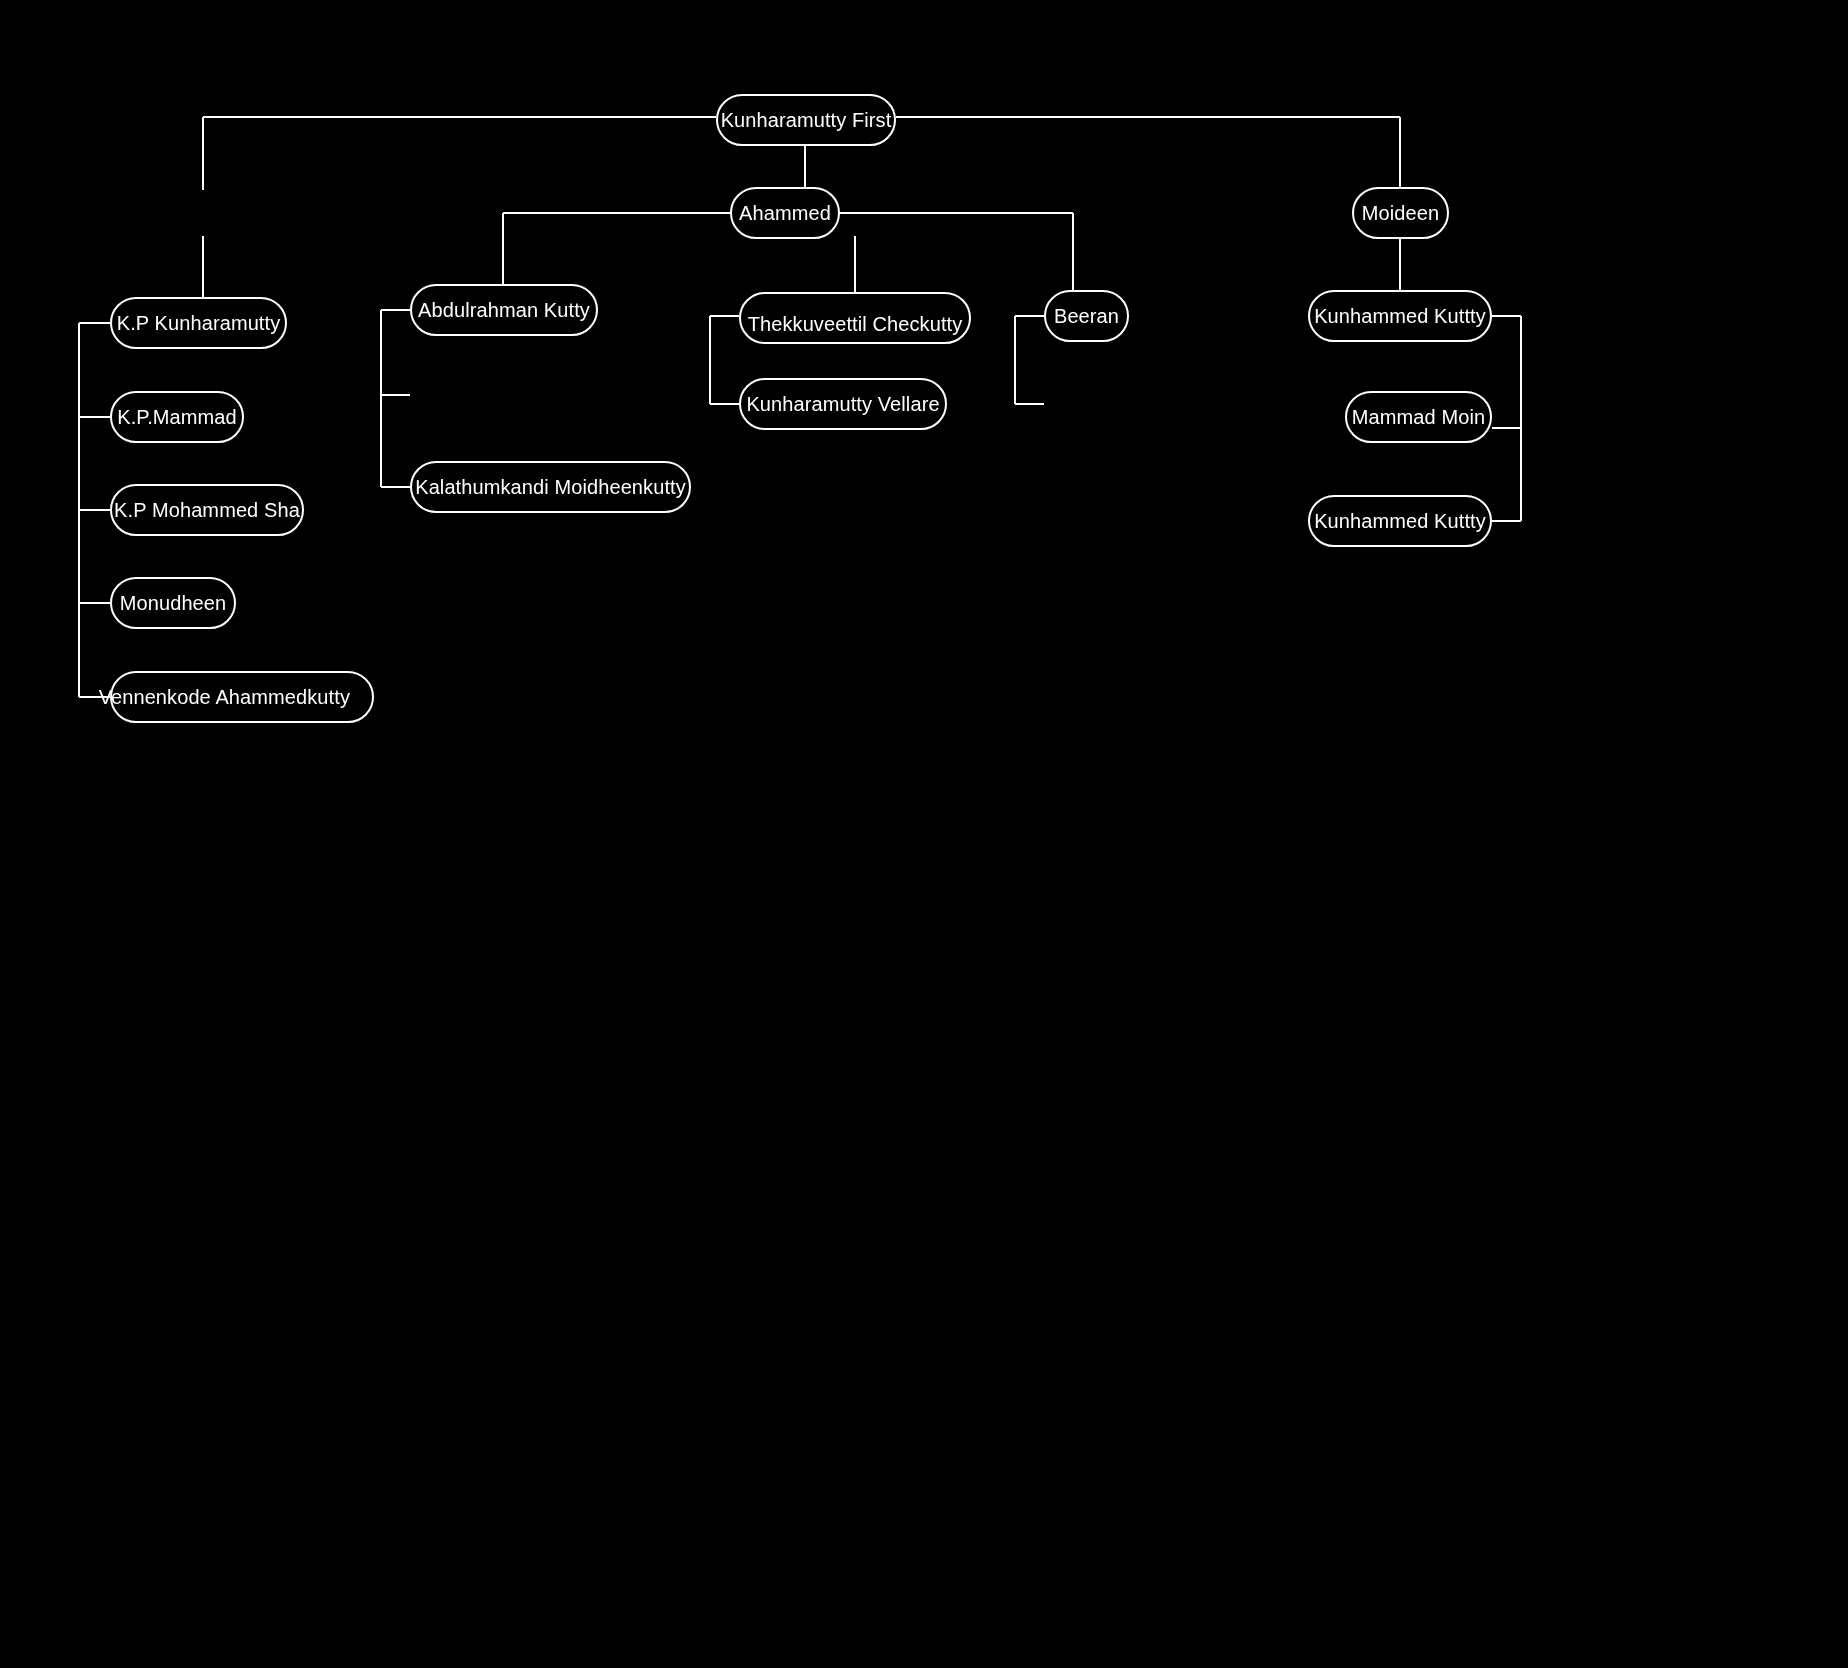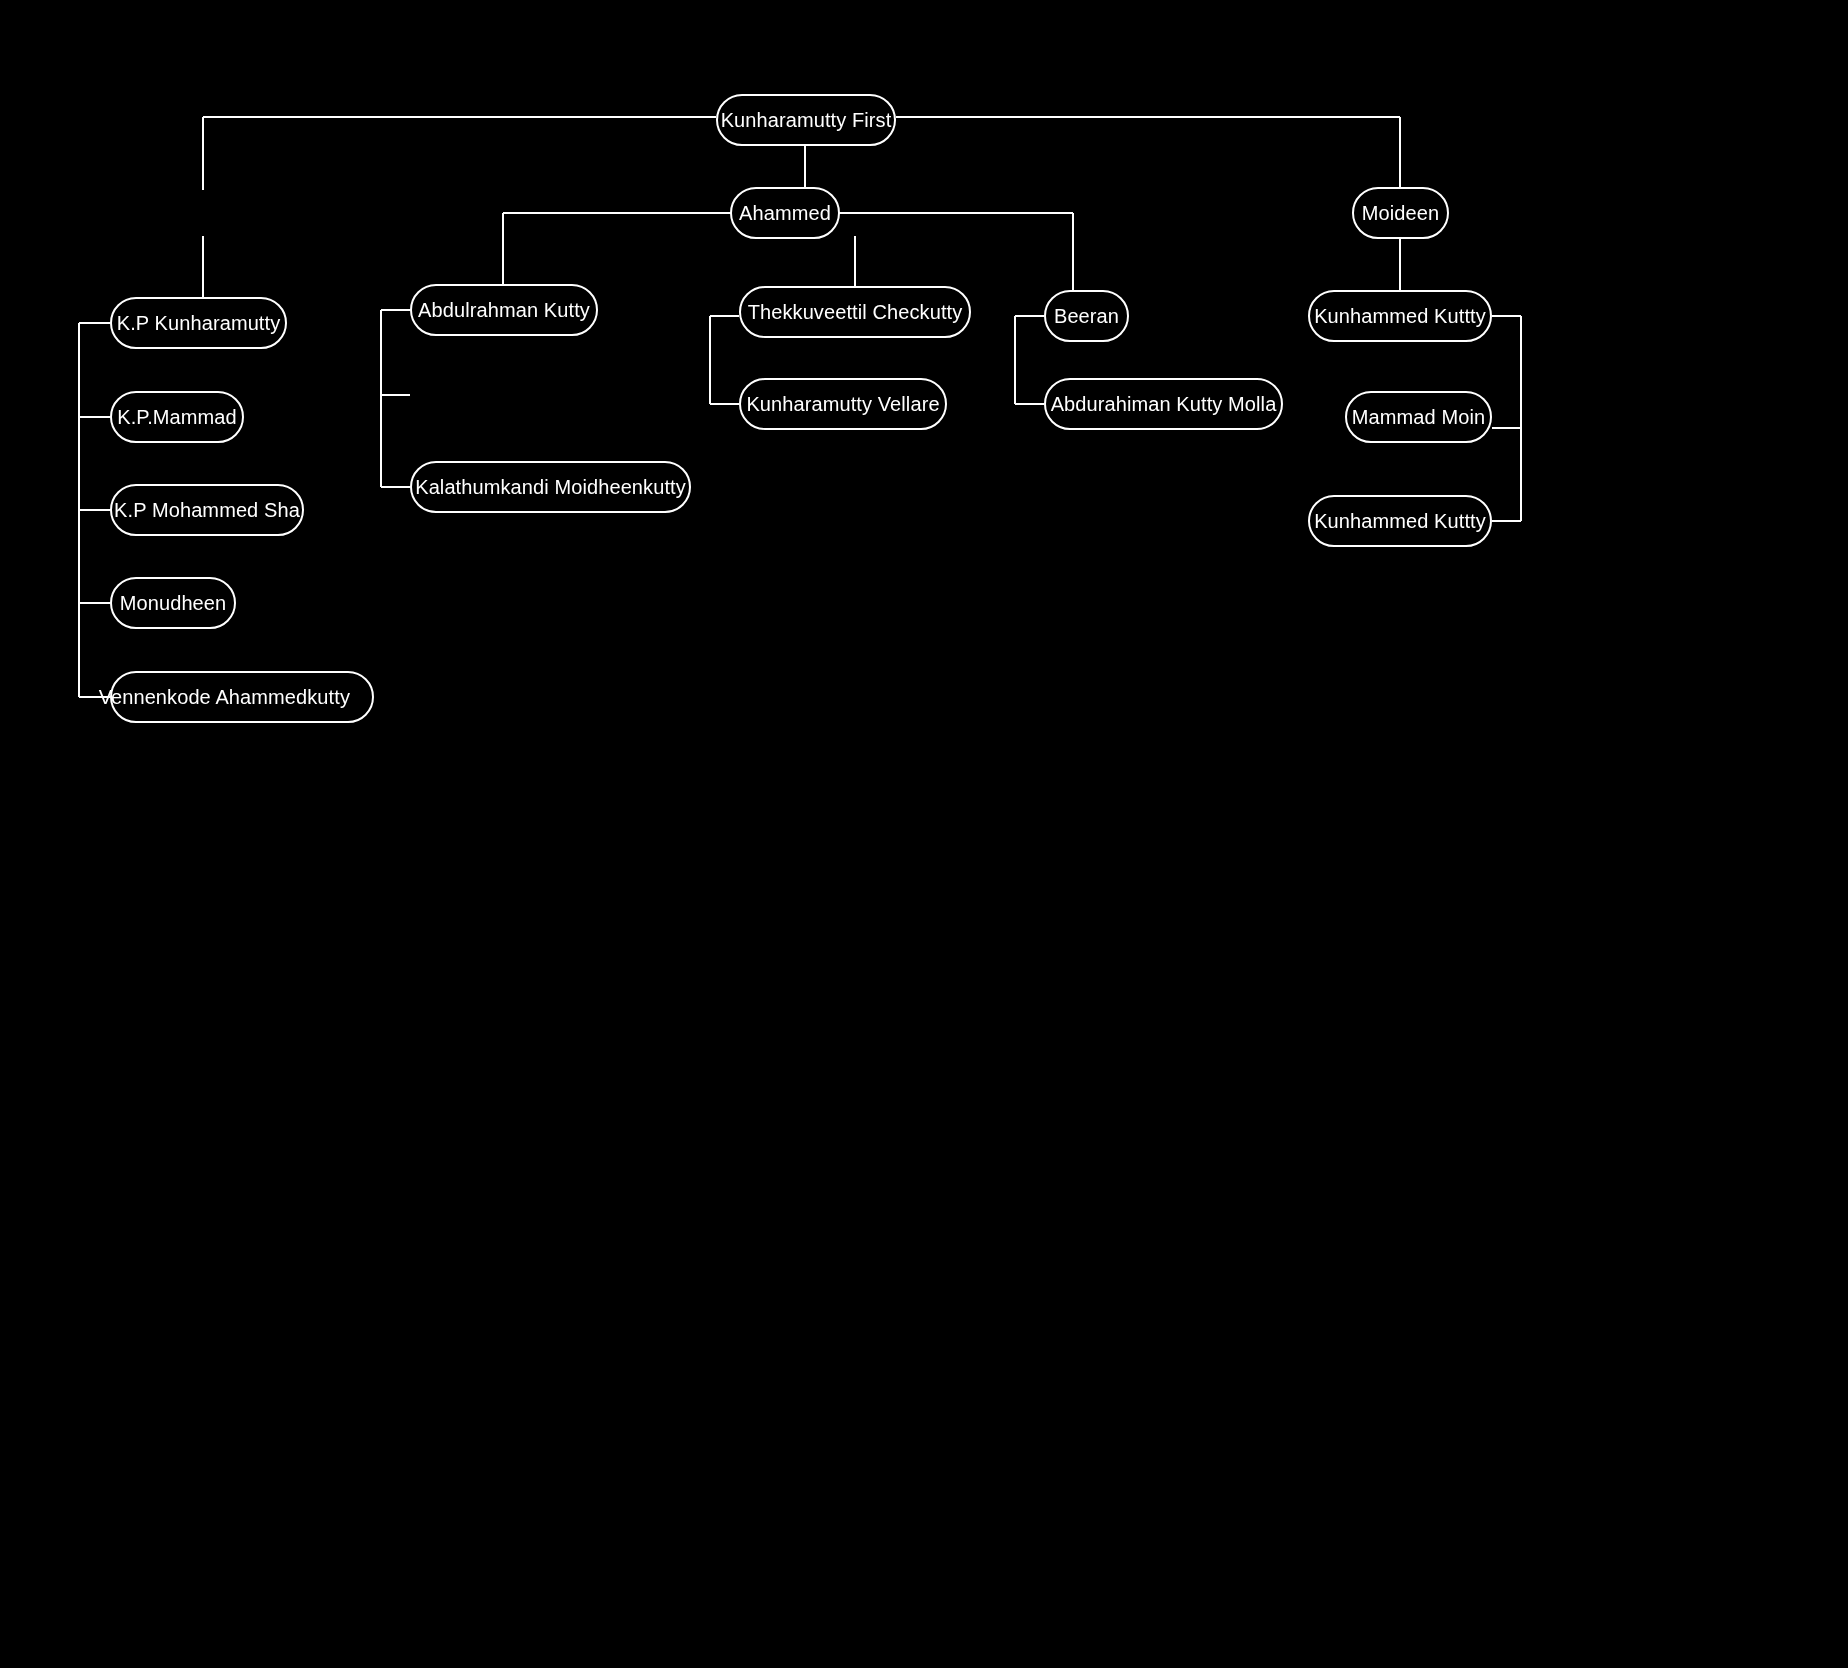--- a/index.html
+++ b/index.html
@@ -136,35 +136,32 @@
 
   <div class="node" style="left:410px; top:284px; width:188px;">
     <span>Abdulrahman Kutty</span>
   </div>
 
 
   <div class="node" style="left:410px; top:461px; width:281px;">
     <span>Kalathumkandi Moidheenkutty</span>
   </div>
 
-  <div class="node" style="left:739px; top:286px; width:232px;">
+  <div class="node" style="left:739px; top:292px; width:232px;align-items:flex-end;">
     <span>Thekkuveettil Checkutty</span>
   </div>
 
   <div class="node" style="left:739px; top:378px; width:208px;">
     <span>Kunharamutty Vellare</span>
   </div>
 
   <div class="node" style="left:1044px; top:290px; width:85px;">
     <span>Beeran</span>
   </div>
 
-  <div class="node" style="left:1044px; top:378px; width:239px;">
-    <span>Abdurahiman Kutty Molla</span>
-  </div>
 
   <div class="node" style="left:1308px; top:290px; width:184px;">
     <span>Kunhammed Kuttty</span>
   </div>
 
   <div class="node" style="left:1345px; top:391px; width:147px;">
     <span>Mammad Moin</span>
   </div>
 
   <div class="node" style="left:1308px; top:495px; width:184px;">

